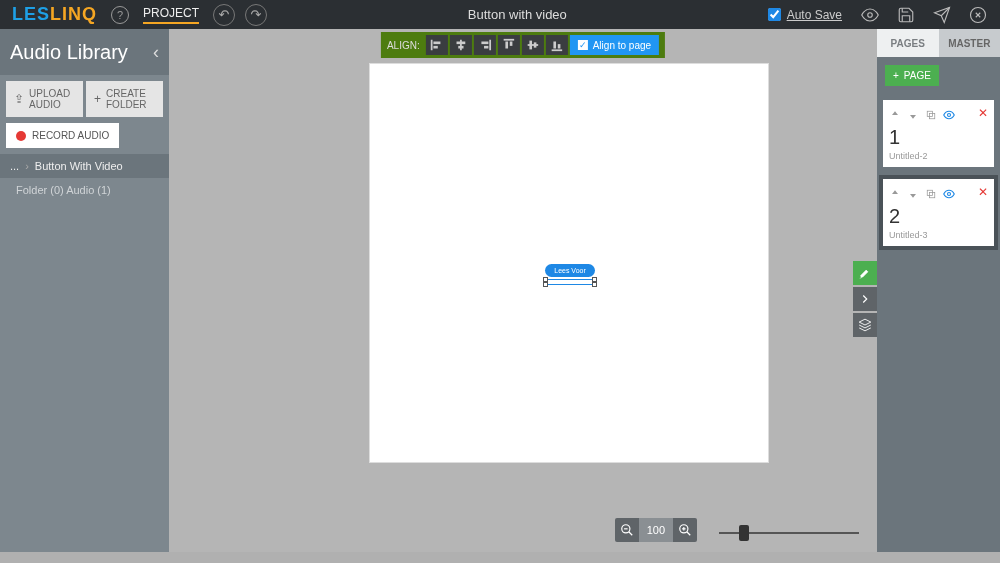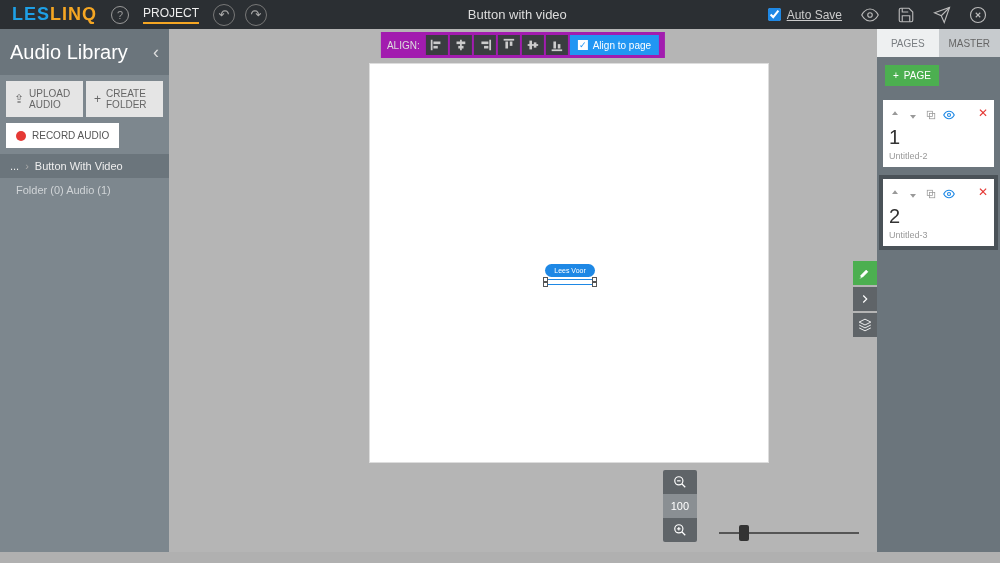--- a/index.html
+++ b/index.html
@@ -36,53 +36,53 @@
 .record-btn { background:#fff; color:#555; font-size:10px; padding:7px 10px; display:flex; align-items:center; gap:6px; cursor:pointer; width:fit-content;}
 .red-dot { width:10px; height:10px; background:#e53935; border-radius:50%; }
 .breadcrumb { background:#6b757c; padding:6px 10px; font-size:11px; display:flex; align-items:center; gap:6px; color:#eee;}
 .breadcrumb .arr { color:#aaa; }
 .folder-info { padding:6px 16px; font-size:11px; color:#d0d4d7;}
 .audio-item { margin:50px 6px 0 6px; background:#939b9f; padding:8px 10px; font-size:12px; color:#fff; display:flex; align-items:center; gap:8px; cursor:pointer;}
 .vol-icon svg { width:14px; height:14px; fill:#fff; }
 
 
 .center { flex:1; position:relative; background:#b5b5b5; }
-.align-bar { position:absolute; top:3px; left:50%; transform:translateX(-50%); background:#a21caf; display:flex; align-items:center; height:26px; padding:0 6px; gap:2px;}
+.align-bar { position:absolute; top:3px; left:50%; transform:translateX(-50%); background:#4d7c0f; display:flex; align-items:center; height:26px; padding:0 6px; gap:2px;}
 .align-label { color:#ddd; font-size:10px; margin-right:4px;}
 .align-btn { width:22px; height:20px; background:#3a3d40; display:flex;align-items:center;justify-content:center; cursor:pointer;}
 .align-btn svg { width:14px; height:14px; }
 .align-page { display:flex; align-items:center; gap:5px; color:#fff; font-size:10px; padding:0 8px; background:#2196f3; height:20px; cursor:pointer;}
 .align-page .chk { width:10px;height:10px;background:#fff;display:flex;align-items:center;justify-content:center;color:#2196f3;font-size:9px;}
 
 .canvas { position:absolute; top:34px; left:200px; width:400px; height:400px; background:#fff; border:1px solid #ddd;}
 .element { position:absolute; top:200px; left:175px; width:50px; }
 .blue-btn { background:#1e88e5; color:#fff; font-size:7px; padding:3px 6px; border-radius:8px; text-align:center; white-space:nowrap;}
 .sel-box { border:1px solid #1e88e5; margin-top:2px; height:6px; position:relative; background:#fff;}
 .handle { width:5px; height:5px; background:#fff; border:1px solid #555; position:absolute;}
 .h-tl{top:-3px;left:-3px;} .h-tr{top:-3px;right:-3px;} .h-bl{bottom:-3px;left:-3px;} .h-br{bottom:-3px;right:-3px;}
 
 
 .side-tools { position:absolute; right:0; top:232px; display:flex; flex-direction:column; }
 .side-t { width:24px; height:24px; background:#5f6468; display:flex;align-items:center;justify-content:center; cursor:pointer; margin-bottom:2px;}
 .side-t.green { background:#4caf50; }
 .side-t svg { width:14px;height:14px;fill:#fff; stroke:#fff;}
 
 
-.zoom-box { position:absolute; bottom:10px; right:180px; display:flex; align-items:center; background:#5f6468; border-radius:2px;flex-direction:column;}
+.zoom-box { position:absolute; bottom:10px; right:180px; display:flex; align-items:center; background:#5f6468; border-radius:2px;}
 .zoom-btn { width:24px; height:24px; display:flex;align-items:center;justify-content:center;color:#fff;cursor:pointer;}
 .zoom-btn svg{width:14px;height:14px;stroke:#fff;fill:none;stroke-width:2;}
 .zoom-val { background:#8a8f93; color:#fff; font-size:11px; padding:0 8px; height:24px; display:flex;align-items:center;}
 .slider { position:absolute; bottom:18px; right:18px; width:140px; }
 .slider-track { height:2px; background:#555; position:relative;}
 .slider-thumb { width:10px; height:16px; background:#333; position:absolute; top:-7px; left:20px; cursor:pointer; border-radius:2px;}
 
 
 .right { width:123px; background:#6b757c; display:flex; flex-direction:column;}
 .tabs { display:flex; height:28px; }
-.tab { flex:1; display:flex;align-items:center;justify-content:center; font-size:10px; font-weight:normal; color:#666; background:#c7cbce; cursor:pointer;}
+.tab { flex:1; display:flex;align-items:center;justify-content:center; font-size:10px; font-weight:bold; color:#666; background:#c7cbce; cursor:pointer;}
 .tab.active { background:#eef0f1; color:#7a7e82;}
 .add-page { margin:8px; background:#4caf50; color:#fff; font-size:10px; padding:5px 8px; display:flex;align-items:center; gap:5px; width:fit-content; cursor:pointer;}
 .page-card { margin:6px; background:#fff; padding:6px; position:relative;}
 .page-card.selected { outline:4px solid #4a5258; outline-offset:0;}
 .page-tools { display:flex; gap:6px; justify-content:flex-start; align-items:center; margin-bottom:6px;}
 .pt-icon { width:12px; height:12px; cursor:pointer; color:#888;}
 .pt-icon svg{width:12px;height:12px;}
 .pt-eye svg{fill:none;stroke:#1e88e5;stroke-width:1.5;}
 .pt-del { color:#e53935; font-size:12px; margin-left:auto;}
 .page-num { font-size:20px; color:#333; }

